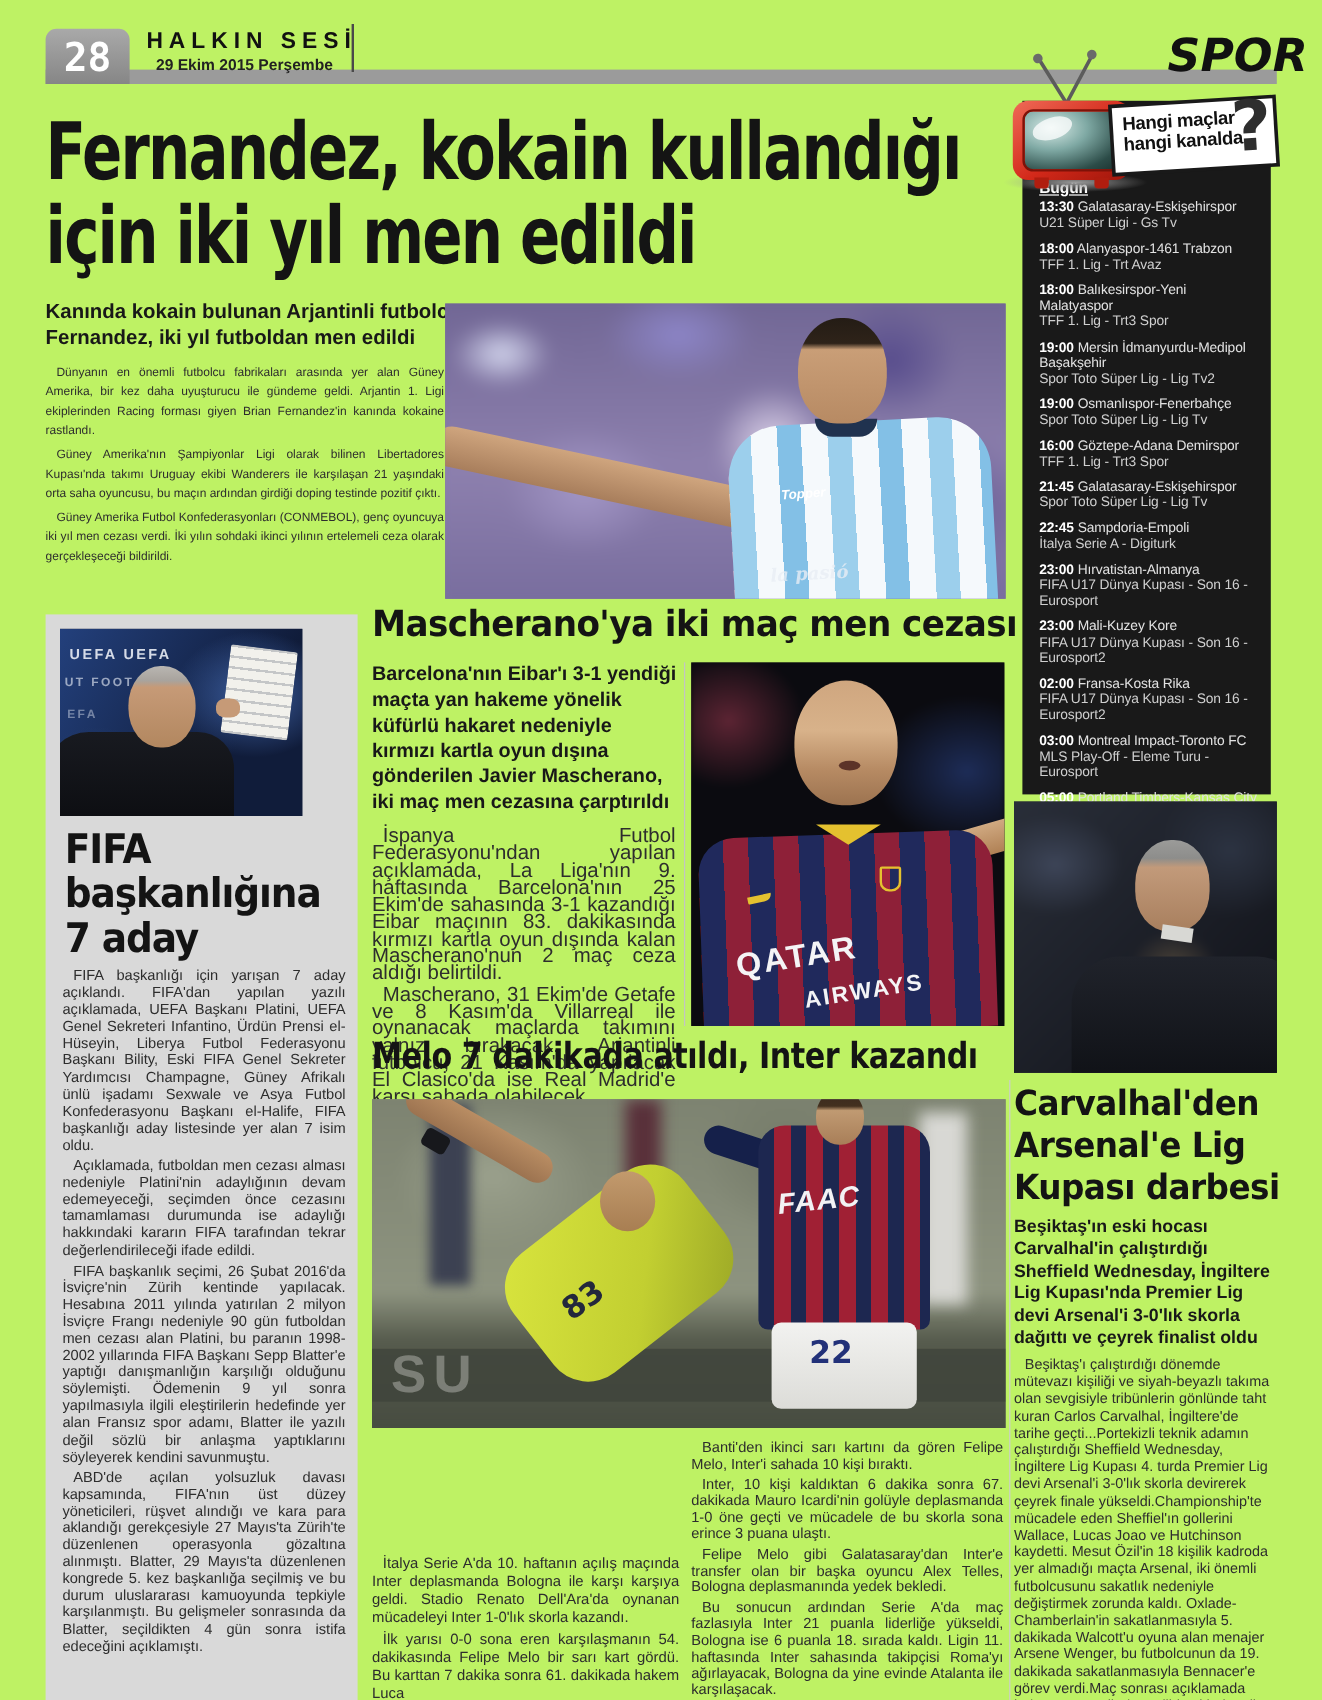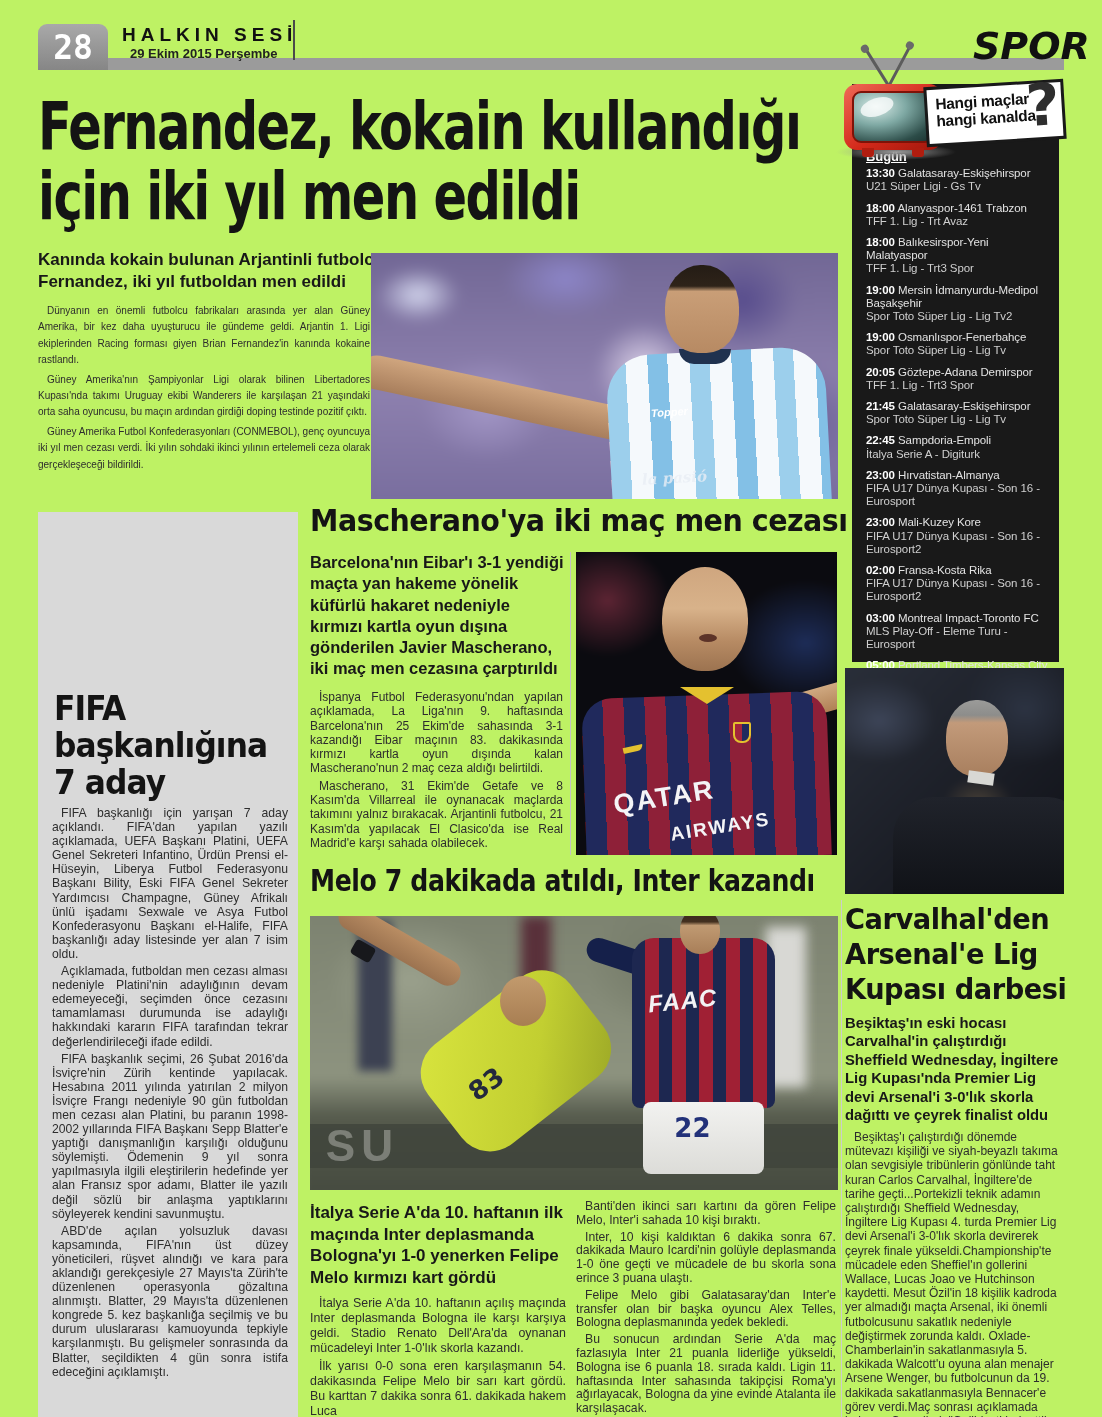--- a/index.html
+++ b/index.html
@@ -187,21 +187,21 @@
   .fifa-box { position:absolute; left:38px; top:512px; width:260px; height:905px; background:#d9d9d9; }
   .fifa-headline { position:absolute; left:54px; top:690px; }
   .fifa-headline .cond { font-size:34px; line-height:37px; letter-spacing:-1px; transform:scaleX(.92); }
   .fifa-body { position:absolute; left:52px; top:806px; width:236px; font-size:12.2px; line-height:14.1px; }
 
   
   .mas-headline { position:absolute; left:310px; top:504px; }
   .mas-headline .cond { font-size:30px; line-height:33px; letter-spacing:-.5px; transform:scaleX(.95); }
   .mas-deck { position:absolute; left:310px; top:552px; width:254px; font-size:16.5px; line-height:21.3px; }
   .mas-rule { position:absolute; left:570px; top:552px; width:1px; height:303px; background:#c4c4c4; }
-  .mas-body { position:absolute; left:310px; top:690px; width:253px; font-size:12px; line-height:14.3px; }
+  .mas-body { position:absolute; left:310px; top:690px; width:253px; font-size:17px; line-height:14.3px; }
 
   
   .melo-headline { position:absolute; left:310px; top:864px; }
   .melo-headline .cond { font-size:30px; line-height:33px; letter-spacing:-.5px; transform:scaleX(.84); }
   .melo-deck { position:absolute; left:310px; top:1202px; width:258px; font-size:17px; line-height:21.5px; }
   .melo-left { position:absolute; left:310px; top:1296px; width:256px; font-size:12.4px; line-height:15px; }
   .melo-right { position:absolute; left:576px; top:1200px; width:260px; font-size:12.2px; line-height:13.8px; }
 
   
   .col-rule { position:absolute; left:841px; top:900px; width:1px; height:517px; background:#cccccc; }
@@ -264,21 +264,21 @@
       </div>
       <div class="listing">
         <div><span class="time">19:00</span> <span class="match">Mersin İdmanyurdu-Medipol Başakşehir</span></div>
         <div class="channel">Spor Toto Süper Lig - Lig Tv2</div>
       </div>
       <div class="listing">
         <div><span class="time">19:00</span> <span class="match">Osmanlıspor-Fenerbahçe</span></div>
         <div class="channel">Spor Toto Süper Lig - Lig Tv</div>
       </div>
       <div class="listing">
-        <div><span class="time">20:05</span> <span class="match">Göztepe-Adana Demirspor</span></div>
+        <div><span class="time">16:00</span> <span class="match">Göztepe-Adana Demirspor</span></div>
         <div class="channel">TFF 1. Lig - Trt3 Spor</div>
       </div>
       <div class="listing">
         <div><span class="time">21:45</span> <span class="match">Galatasaray-Eskişehirspor</span></div>
         <div class="channel">Spor Toto Süper Lig - Lig Tv</div>
       </div>
       <div class="listing">
         <div><span class="time">22:45</span> <span class="match">Sampdoria-Empoli</span></div>
         <div class="channel">İtalya Serie A - Digiturk</div>
       </div>
@@ -320,20 +320,30 @@
     <div class="tv-foot f1"></div>
     <div class="tv-foot f2"></div>
   </div>
   <div class="tv-title-box">
     <span class="line">Hangi maçlar</span>
     <span class="line">hangi kanalda</span>
     <span class="tv-q">?</span>
   </div>
 
   <div class="fifa-box"></div>
+  <div class="photo ph-fifa">
+    <div class="bg"></div>
+    <span class="txt1">UEFA  UEFA</span>
+    <span class="txt2">UT FOOT</span>
+    <span class="txt3">EFA</span>
+    <div class="book"></div>
+    <div class="suit"></div>
+    <div class="head"></div>
+    <div class="hand"></div>
+  </div>
   <div class="fifa-headline">
     <span class="cond">FIFA</span>
     <span class="cond">başkanlığına</span>
     <span class="cond">7 aday</span>
   </div>
   <div class="body-text fifa-body">
     <p>FIFA başkanlığı için yarışan 7 aday açıklandı. FIFA'dan yapılan yazılı açıklamada, UEFA Başkanı Platini, UEFA Genel Sekreteri Infantino, Ürdün Prensi el-Hüseyin, Liberya Futbol Federasyonu Başkanı Bility, Eski FIFA Genel Sekreter Yardımcısı Champagne, Güney Afrikalı ünlü işadamı Sexwale ve Asya Futbol Konfederasyonu Başkanı el-Halife, FIFA başkanlığı aday listesinde yer alan 7 isim oldu.</p>
     <p>Açıklamada, futboldan men cezası alması nedeniyle Platini'nin adaylığının devam edemeyeceği, seçimden önce cezasını tamamlaması durumunda ise adaylığı hakkındaki kararın FIFA tarafından tekrar değerlendirileceği ifade edildi.</p>
     <p>FIFA başkanlık seçimi, 26 Şubat 2016'da İsviçre'nin Zürih kentinde yapılacak. Hesabına 2011 yılında yatırılan 2 milyon İsviçre Frangı nedeniyle 90 gün futboldan men cezası alan Platini, bu paranın 1998-2002 yıllarında FIFA Başkanı Sepp Blatter'e yaptığı danışmanlığın karşılığı olduğunu söylemişti. Ödemenin 9 yıl sonra yapılmasıyla ilgili eleştirilerin hedefinde yer alan Fransız spor adamı, Blatter ile yazılı değil sözlü bir anlaşma yaptıklarını söyleyerek kendini savunmuştu.</p>
     <p>ABD'de açılan yolsuzluk davası kapsamında, FIFA'nın üst düzey yöneticileri, rüşvet alındığı ve kara para aklandığı gerekçesiyle 27 Mayıs'ta Zürih'te düzenlenen operasyonla gözaltına alınmıştı. Blatter, 29 Mayıs'ta düzenlenen kongrede 5. kez başkanlığa seçilmiş ve bu durum uluslararası kamuoyunda tepkiyle karşılanmıştı. Bu gelişmeler sonrasında da Blatter, seçildikten 4 gün sonra istifa edeceğini açıklamıştı.</p>
@@ -376,21 +386,20 @@
     <div class="melo-torso"></div>
     <div class="melo-head"></div>
     <span class="melo-num">83</span>
     <div class="bol-sleeve"></div>
     <div class="bol-torso"></div>
     <div class="bol-head"></div>
     <span class="bol-sp">FAAC</span>
     <div class="bol-shorts"></div>
     <span class="bol-num">22</span>
   </div>
-  <div class="deck melo-deck">İtalya Serie A'da 10. haftanın ilk maçında Inter deplasmanda Bologna'yı 1-0 yenerken Felipe Melo kırmızı kart gördü</div>
   <div class="body-text melo-left">
     <p>İtalya Serie A'da 10. haftanın açılış maçında Inter deplasmanda Bologna ile karşı karşıya geldi. Stadio Renato Dell'Ara'da oynanan mücadeleyi Inter 1-0'lık skorla kazandı.</p>
     <p>İlk yarısı 0-0 sona eren karşılaşmanın 54. dakikasında Felipe Melo bir sarı kart gördü. Bu karttan 7 dakika sonra 61. dakikada hakem Luca</p>
   </div>
   <div class="body-text melo-right">
     <p>Banti'den ikinci sarı kartını da gören Felipe Melo, Inter'i sahada 10 kişi bıraktı.</p>
     <p>Inter, 10 kişi kaldıktan 6 dakika sonra 67. dakikada Mauro Icardi'nin golüyle deplasmanda 1-0 öne geçti ve mücadele de bu skorla sona erince 3 puana ulaştı.</p>
     <p>Felipe Melo gibi Galatasaray'dan Inter'e transfer olan bir başka oyuncu Alex Telles, Bologna deplasmanında yedek bekledi.</p>
     <p>Bu sonucun ardından Serie A'da maç fazlasıyla Inter 21 puanla liderliğe yükseldi, Bologna ise 6 puanla 18. sırada kaldı. Ligin 11. haftasında Inter sahasında takipçisi Roma'yı ağırlayacak, Bologna da yine evinde Atalanta ile karşılaşacak.</p>
   </div>

